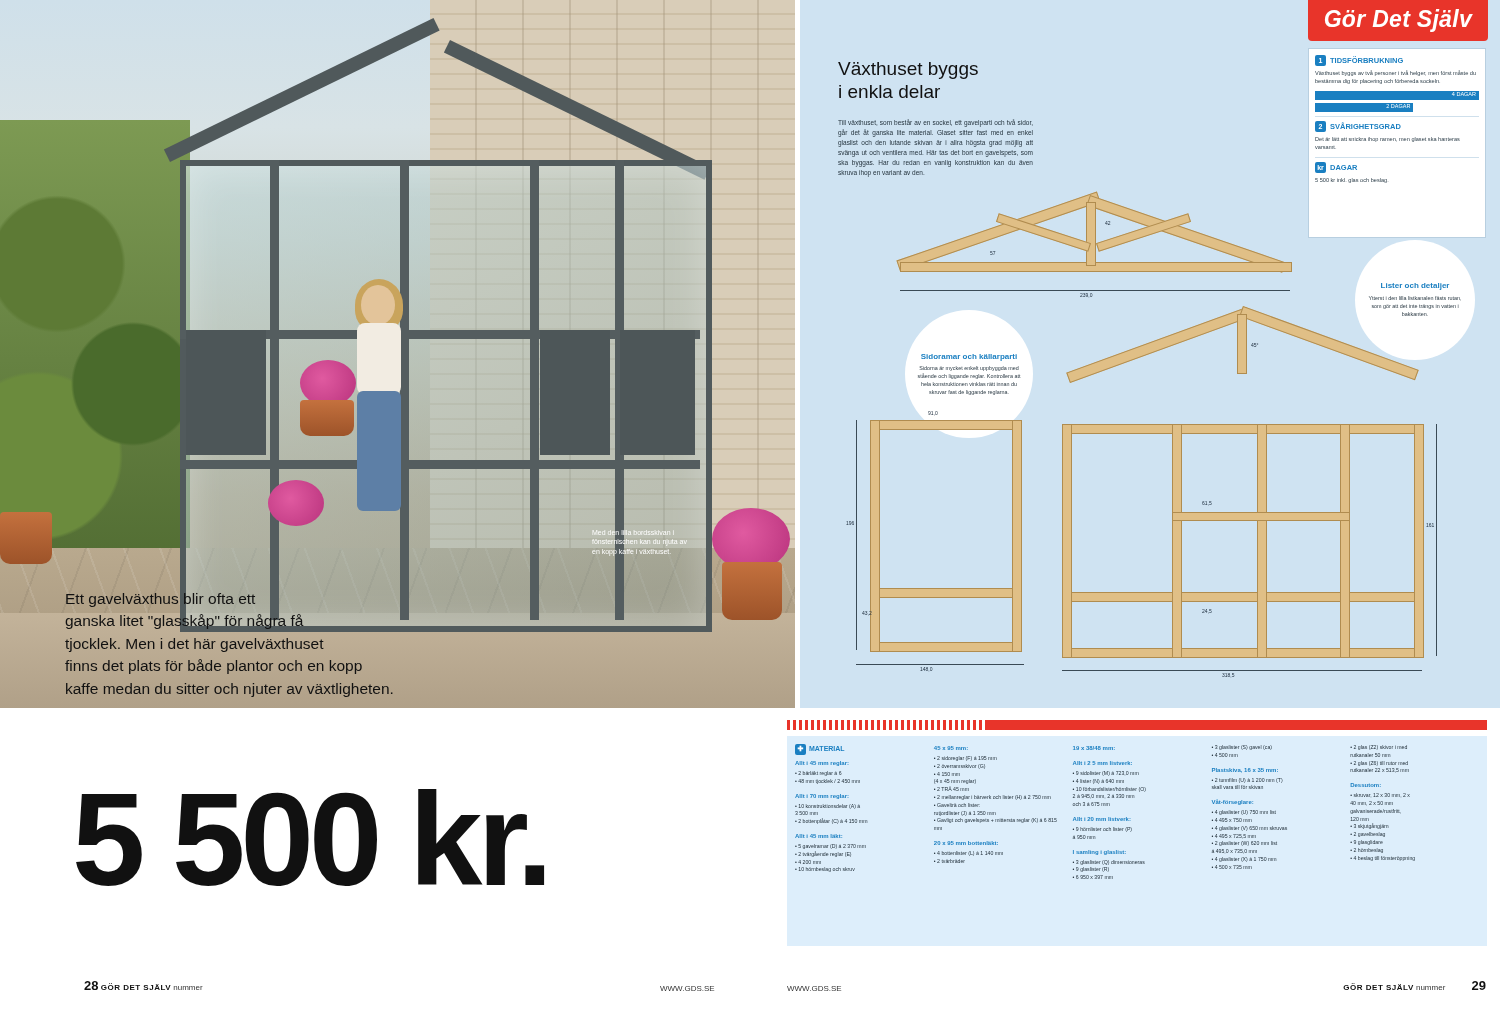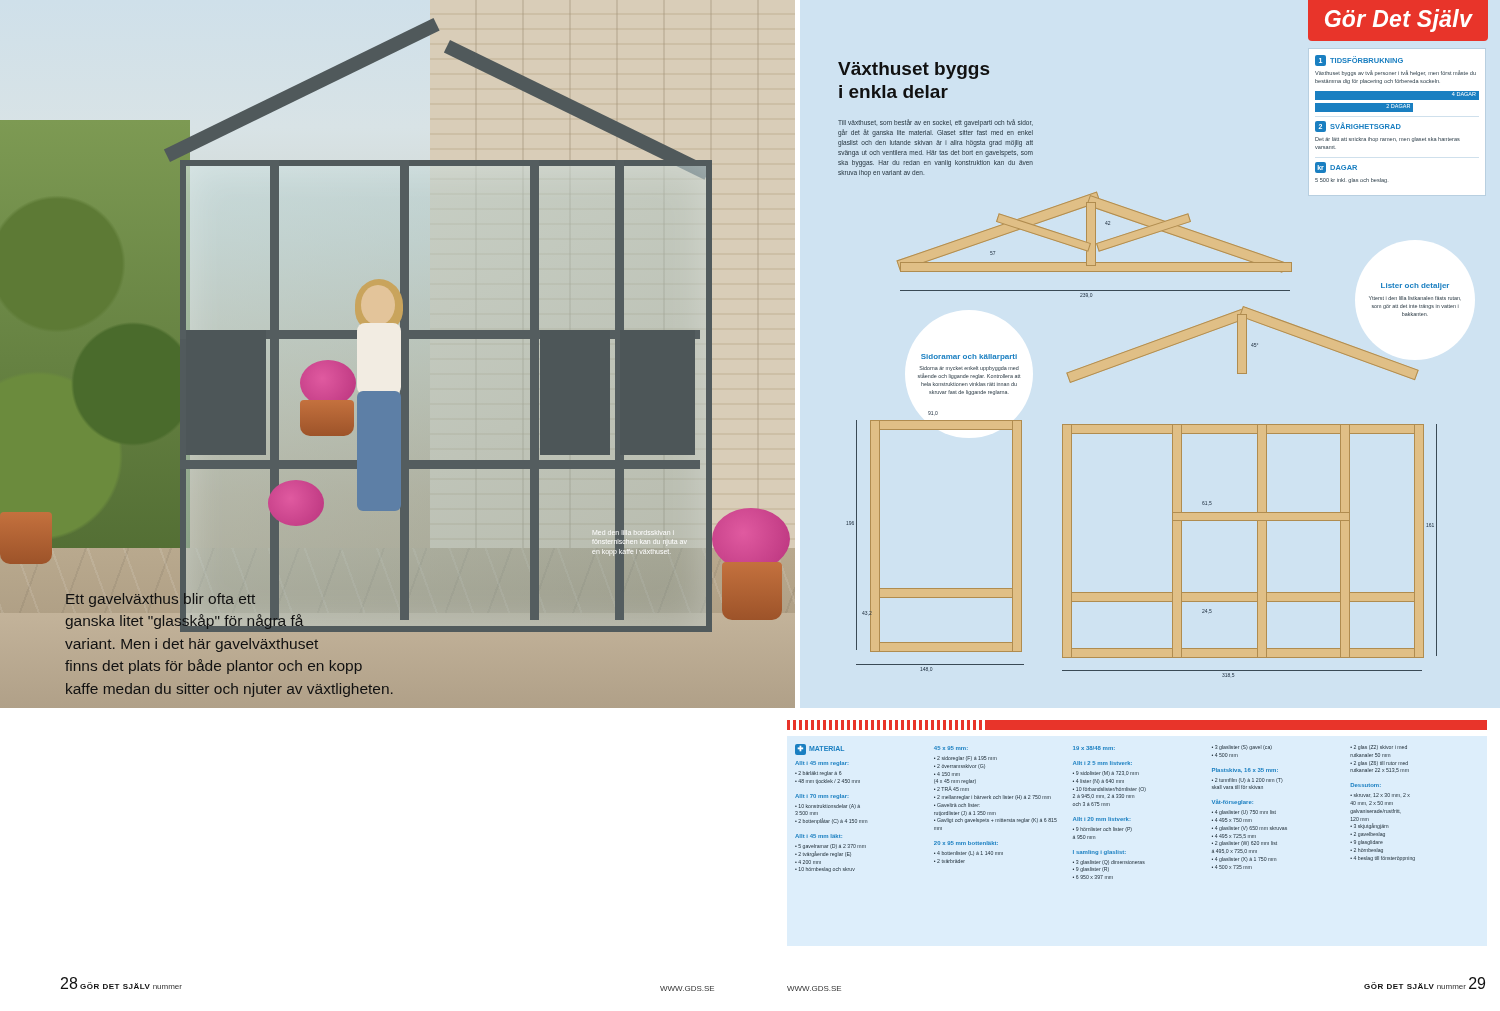--- a/index.html
+++ b/index.html
@@ -51,24 +51,24 @@
 
   .caption-left{position:absolute;left:65px;top:588px;width:430px;font-size:15.5px;line-height:1.45;color:#111;}
   .caption-left b{font-weight:normal;}
 
   .photo-callout{position:absolute;left:592px;top:528px;width:96px;font-size:7px;line-height:1.35;color:#fff;}
 
   
   .diagram-page{position:absolute;left:800px;top:0;width:700px;height:708px;background:#cfe3f2;}
   .gds{position:absolute;right:12px;top:0;background:#e8342a;color:#fff;font-style:italic;font-weight:bold;
        font-size:23px;padding:6px 16px 8px 16px;border-radius:0 0 4px 4px;letter-spacing:.3px;}
-  .dg-title{position:absolute;left:38px;top:58px;width:230px;font-size:19px;font-weight:bold;line-height:1.2;color:#111;}
+  .dg-title{position:absolute;left:38px;top:58px;width:230px;font-size:19px;font-weight:normal;line-height:1.2;color:#111;}
   .dg-body{position:absolute;left:38px;top:118px;width:195px;font-size:6.5px;line-height:1.55;color:#24333d;text-align:justify;}
 
-  .infobox{position:absolute;right:14px;top:48px;width:178px;height:148px;background:#fff;border:1px solid #b8cfe0;padding:6px;box-sizing:border-box;}
+  .infobox{position:absolute;right:14px;top:48px;width:178px;height:190px;background:#fff;border:1px solid #b8cfe0;padding:6px;box-sizing:border-box;}
   .ib-head{display:flex;align-items:center;gap:4px;color:#1a7fc1;font-weight:bold;font-size:7.5px;margin-bottom:3px;}
   .ib-num{width:11px;height:11px;background:#1a7fc1;color:#fff;font-size:7px;display:flex;align-items:center;justify-content:center;border-radius:2px;}
   .ib-text{font-size:5.6px;line-height:1.5;color:#30414c;margin-bottom:5px;}
   .ib-bar{height:9px;background:#1a7fc1;margin-bottom:3px;position:relative;}
   .ib-bar span{position:absolute;right:3px;top:0;color:#fff;font-size:5.5px;}
   .ib-line{height:1px;background:#cfe0ec;margin:4px 0;}
 
   .bubble{position:absolute;background:#fff;border-radius:50%;display:flex;flex-direction:column;
           align-items:center;justify-content:center;text-align:center;padding:10px;box-sizing:border-box;}
   .bubble h4{margin:0 0 4px;font-size:8px;color:#1a7fc1;font-weight:bold;line-height:1.2;}
@@ -91,21 +91,21 @@
   .mat-dots{position:absolute;left:12px;top:8px;width:200px;height:10px;
     background:repeating-linear-gradient(90deg,#e8342a 0 3px,#fff 3px 6px);}
   .matbox{position:absolute;left:12px;top:24px;width:700px;height:210px;background:#ddeefb;padding:8px;box-sizing:border-box;
           display:flex;gap:10px;}
   .matcol{flex:1;font-size:5.2px;line-height:1.5;color:#1d2b35;}
   .matcol h5{margin:0 0 2px;font-size:6px;color:#1a7fc1;font-weight:bold;}
   .matcol .grp{margin-bottom:6px;}
   .mat-title{display:flex;align-items:center;gap:3px;color:#1a7fc1;font-weight:bold;font-size:7px;margin-bottom:4px;}
 
   .folio{position:absolute;bottom:18px;font-size:8px;color:#333;}
-  .pg-num{font-weight:normal;font-size:16px;color:#111;}
+  .pg-num{font-weight:bold;font-size:13px;color:#111;margin-left:24px;}
   .brand{font-size:8px;font-weight:bold;color:#111;letter-spacing:.5px;}
 </style>
 </head>
 <body>
 
 <div class="spread">
 
   <div class="photo-page">
     <div class="sky"></div>
     <div class="brickwall"></div>
@@ -139,21 +139,21 @@
 
     <div class="flowerpink" style="left:712px;top:508px;width:78px;height:62px"></div>
     <div class="pot" style="left:722px;top:562px;width:60px;height:58px"></div>
     <div class="pot" style="left:0px;top:512px;width:52px;height:52px"></div>
 
     <div class="photo-callout">Med den lilla bordsskivan i fönsternischen kan du njuta av en kopp kaffe i växthuset.</div>
 
     <div class="caption-left">
       <span>Ett gavelväxthus blir ofta ett</span><br>
       <span>ganska litet "glasskåp" för några få</span><br>
-      <span>variant. Men</span>
+      <span>tjocklek. Men</span>
       <b>i det här gavelväxthuset</b><br>
       <b>finns det plats för både plantor och en kopp</b><br>
       <b>kaffe</b>
       <span>medan du sitter och njuter av växtligheten.</span>
     </div>
   </div>
 
   <div class="diagram-page">
 
     <div class="gds">Gör Det Själv</div>
@@ -246,20 +246,21 @@
       <div class="dim" style="left:150px;top:88px">61,5</div>
       <div class="dim" style="left:150px;top:196px">24,5</div>
       <div class="dimlineV" style="left:384px;top:12px;height:232px"></div>
       <div class="dim" style="left:374px;top:110px">161</div>
       <div class="dimline" style="left:10px;top:258px;width:360px"></div>
       <div class="dim" style="left:170px;top:260px">318,5</div>
     </div>
   </div>
 
   <div class="bottom-left">
+    <div class="price-big">5 500 kr.</div>
     <div class="folio" style="left:60px">
       <span class="pg-num">28</span>
       <span class="brand">GÖR DET SJÄLV</span>
       <span>nummer</span>
     </div>
     <div class="folio" style="left:660px">WWW.GDS.SE</div>
   </div>
 
   <div class="bottom-right">
     <div class="mat-topbar"></div>

